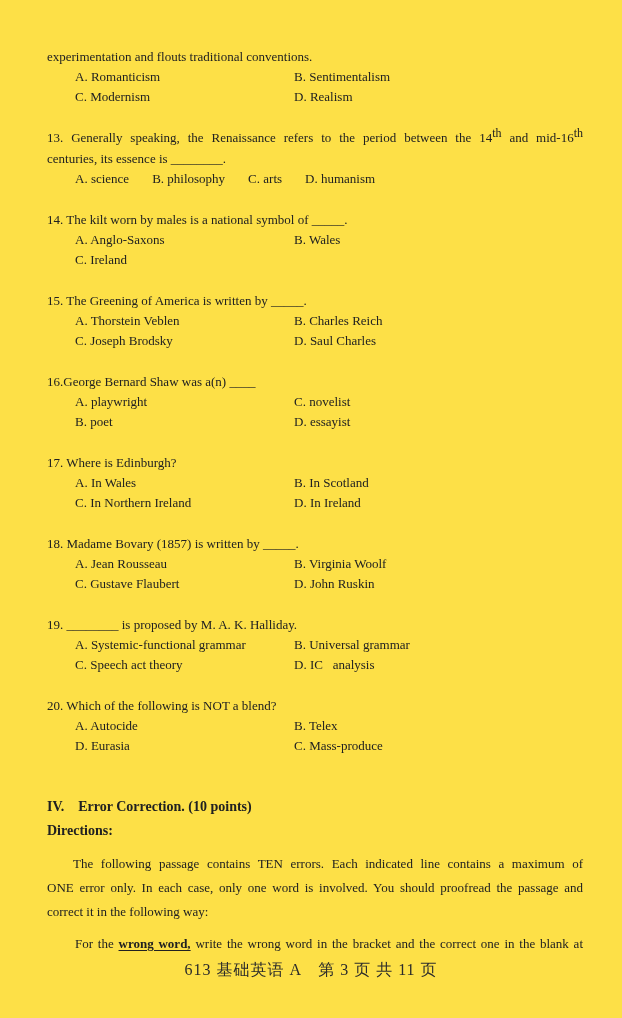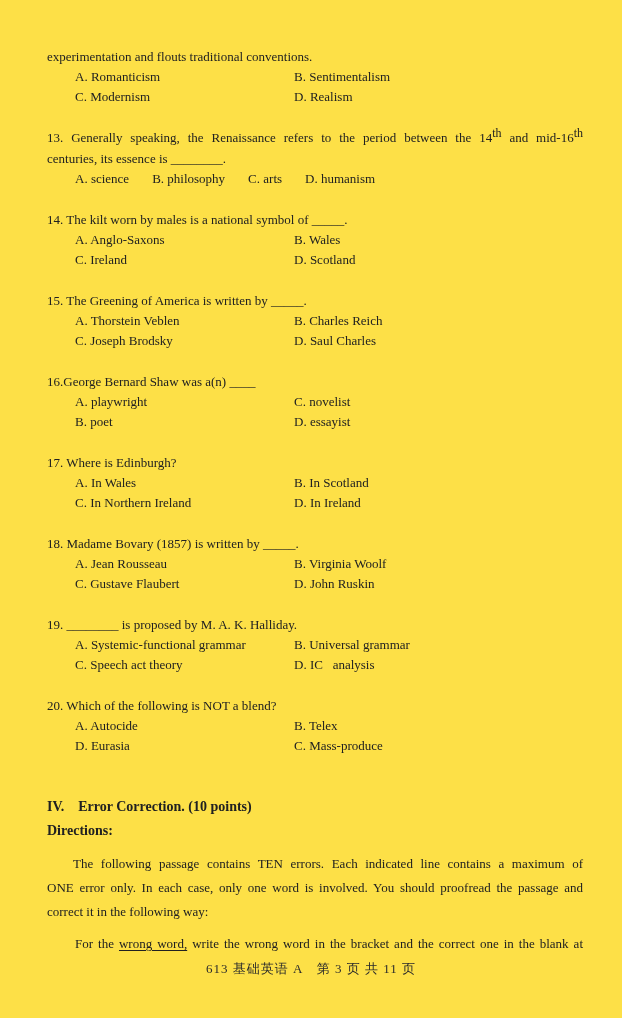--- a/index.html
+++ b/index.html
@@ -66,28 +66,28 @@
     margin-top: 3px;
   }
   .directions-para { margin-top: 12px; }
   .directions-para .pline { line-height: 24px; }
   .pline.first { text-indent: 26px; }
   .instruction-line {
     margin-top: 10px;
     line-height: 20px;
     text-indent: 28px;
   }
-  .u { text-decoration: underline; text-underline-offset: 2px; }
+  .u { text-decoration: underline; text-underline-offset: 2px; font-weight: bold; }
   .footer {
     position: absolute;
     left: 0;
     top: 960px;
     width: 622px;
     text-align: center;
-    font-size: 13px;
+    font-size: 16px;
     letter-spacing: 1px;
     color: #2b2b2b;
     font-family: "Liberation Serif", "DejaVu Serif", serif;
   }
 </style>
 </head>
 <body>
 
 <div class="page">
   <div class="content">
@@ -113,21 +113,20 @@
       </div>
     </div>
 
     <div>
   <div class="question">
     <div class="q-stem">14. The kilt worn by males is a national symbol of _____.</div>
     <div class="opt-grid">
       <span class="opt">A. Anglo-Saxons</span>
       <span class="opt">B. Wales</span>
       <span class="opt">C. Ireland</span>
-      <span class="opt">D. Scotland</span>
     </div>
   </div>
 
   <div class="question">
     <div class="q-stem">15. The Greening of America is written by _____.</div>
     <div class="opt-grid">
       <span class="opt">A. Thorstein Veblen</span>
       <span class="opt">B. Charles Reich</span>
       <span class="opt">C. Joseph Brodsky</span>
       <span class="opt">D. Saul Charles</span>

